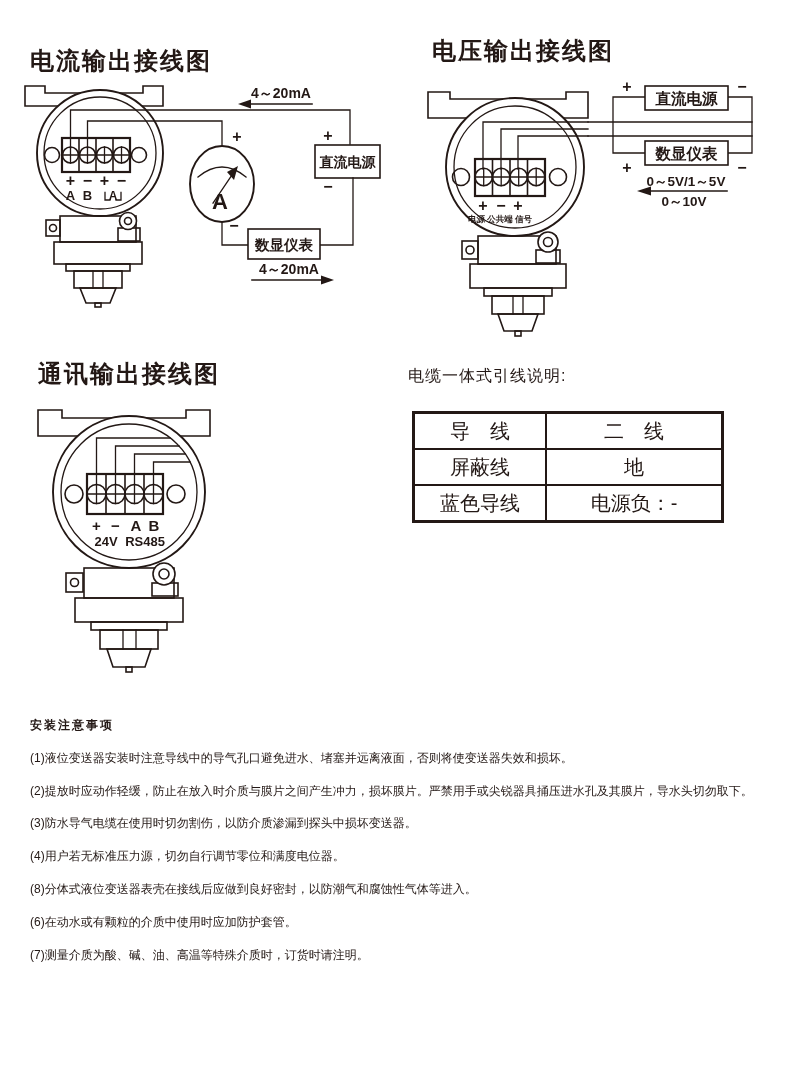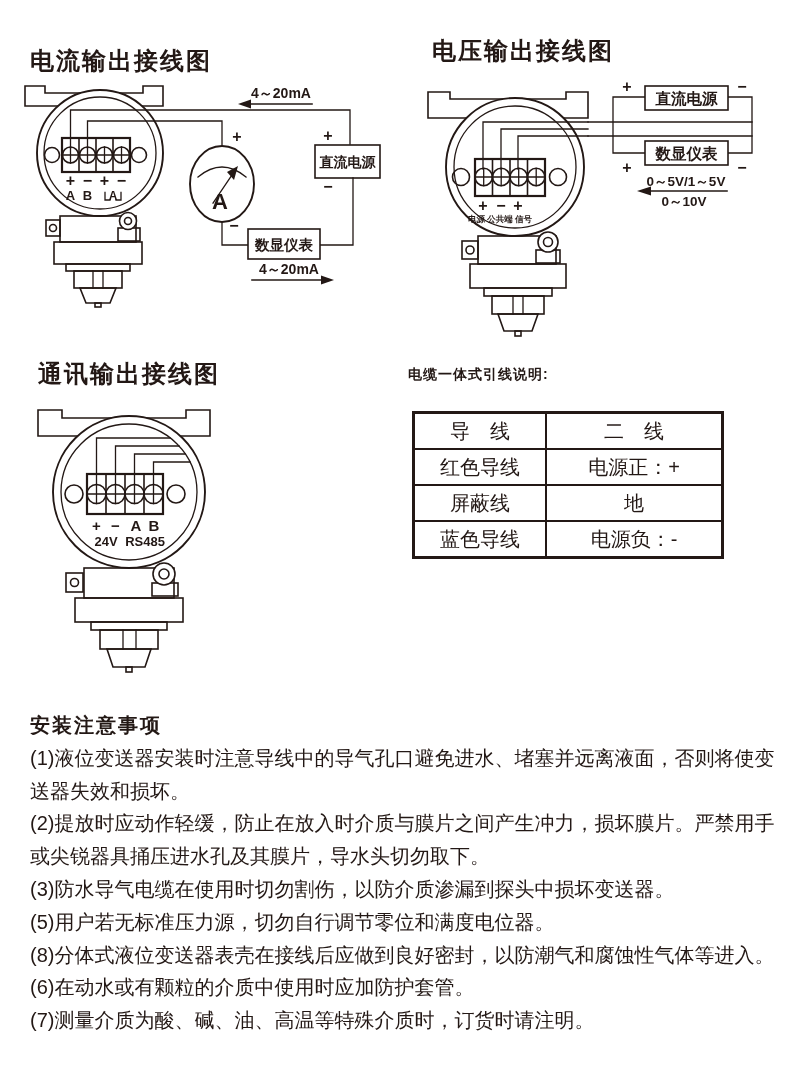--- a/index.html
+++ b/index.html
@@ -1,34 +1,34 @@
 <!DOCTYPE html>
 <html><head>
 <meta charset="utf-8">
 <style>
   html,body{margin:0;padding:0;background:#fff;}
   .page{position:relative;width:790px;height:1072px;background:#ffffff;overflow:hidden;
         font-family:"Liberation Sans",sans-serif;color:#231815;}
   .abs{position:absolute;}
   .sec-title{font-size:24px;font-weight:700;letter-spacing:2px;line-height:1.1;}
-  .tbl-title{font-size:14px;font-weight:700;letter-spacing:1px;line-height:1.1;}
+  .tbl-title{font-size:16px;font-weight:400;letter-spacing:1px;line-height:1.1;}
   svg{position:absolute;overflow:visible;}
   svg .ln{stroke:#231815;fill:none;stroke-width:1.6;stroke-linecap:square;}
   svg .thin{stroke-width:1.3;}
   svg .thick{stroke-width:2.2;}
   svg .wh{fill:#ffffff;}
   svg .fillshape{fill:#231815;stroke:none;}
   svg text{fill:#231815;stroke:none;font-family:"Liberation Sans",sans-serif;}
   .cable-table{border-collapse:collapse;table-layout:fixed;padding-left:44px;}
   .cable-table td{border:2px solid #231815;text-align:center;vertical-align:middle;
         font-size:20px;height:34px;padding:0;}
   .cable-table{border:3px solid #231815;}
   .notes{position:absolute;left:30px;top:709px;width:752px;}
   .notes-title{font-size:24px;font-weight:700;letter-spacing:2px;margin:0 0 12px 0;}
-  .notes p{margin:0;font-size:20px;line-height:32.8px;}
+  .notes p{margin:0;font-size:12px;line-height:32.8px;}
 </style>
 </head>
 <body>
 
 <div class="page">
 
   <div class="abs sec-title" style="left:30px;top:36px;margin-top:12px;">电流输出接线图</div>
   <div class="abs sec-title" style="left:432px;top:38px;">电压输出接线图</div>
   <div class="abs sec-title" style="left:38px;top:361px;">通讯输出接线图</div>
   <div class="abs tbl-title" style="left:408px;top:367px;">电缆一体式引线说明:</div>
@@ -239,38 +239,34 @@
     </g>
   </svg>
 
   <table class="cable-table abs" style="left:412px;top:411px;">
     <tbody>
       <tr>
         <td style="width:130px;">导　线</td>
         <td style="width:174px;">二　线</td>
       </tr>
       <tr>
-        <td>红色导线</td>
-        <td>电源正：+</td>
-      </tr>
-      <tr>
         <td>屏蔽线</td>
         <td>地</td>
       </tr>
       <tr>
         <td>蓝色导线</td>
         <td>电源负：-</td>
       </tr>
     </tbody>
   </table>
 
   <div class="notes">
     <p class="notes-title">安装注意事项</p>
     <p>(1)液位变送器安装时注意导线中的导气孔口避免进水、堵塞并远离液面，否则将使变送器失效和损坏。</p>
     <p>(2)提放时应动作轻缓，防止在放入时介质与膜片之间产生冲力，损坏膜片。严禁用手或尖锐器具捅压进水孔及其膜片，导水头切勿取下。</p>
     <p>(3)防水导气电缆在使用时切勿割伤，以防介质渗漏到探头中损坏变送器。</p>
-    <p>(5)用户若无标准压力源，切勿自行调节零位和满度电位器。</p>
+    <p>(4)用户若无标准压力源，切勿自行调节零位和满度电位器。</p>
     <p>(8)分体式液位变送器表壳在接线后应做到良好密封，以防潮气和腐蚀性气体等进入。</p>
     <p>(6)在动水或有颗粒的介质中使用时应加防护套管。</p>
     <p>(7)测量介质为酸、碱、油、高温等特殊介质时，订货时请注明。</p>
   </div>
 
 </div>
 
 </body></html>

